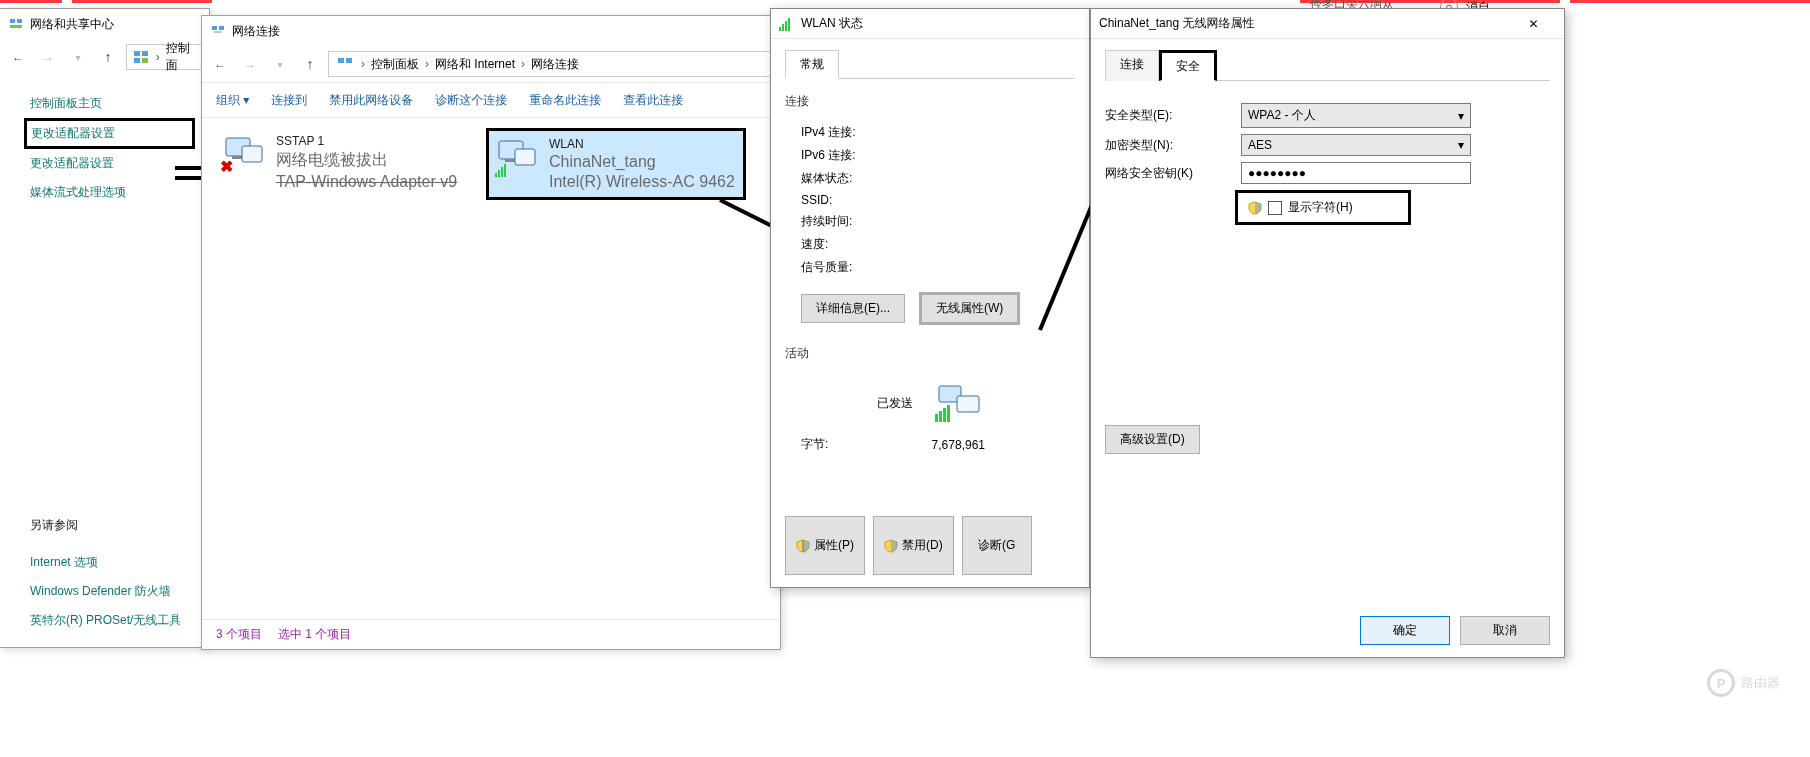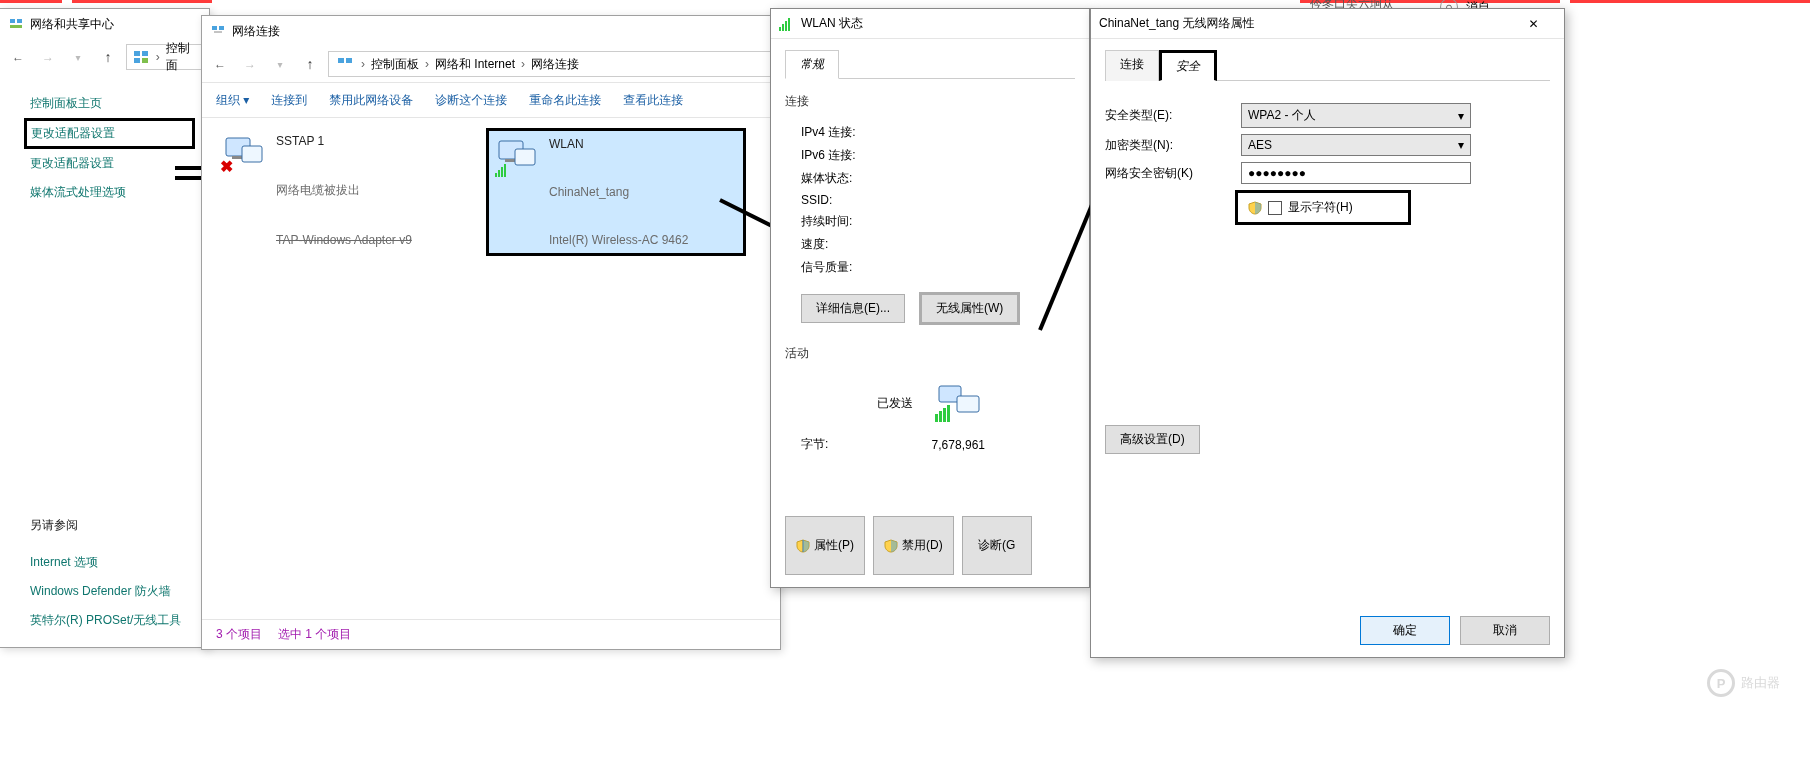--- a/index.html
+++ b/index.html
@@ -73,35 +73,35 @@
     .side-link { color:#0f766e; padding:6px 0; cursor:default; }
     .side-plain { color:#222; padding:6px 0; }
     .group-label { font-size:12px; color:#333; margin:6px 0 10px; padding:4px 0;}
     .network-item {
       display:flex; gap:10px; align-items:flex-start;
       padding:6px;
       width:260px;
     }
     .network-item .texts { display:flex;flex-direction:column;gap:2px; }
     .network-item .name { color:#222; }
-    .network-item .sub { color:#6b6b6b; font-size:12px;margin-top:32px; }
+    .network-item .sub { color:#6b6b6b; font-size:16px; }
     .monitor-icon { width:44px;height:40px;display:flex;align-items:center;justify-content:center;position:relative; }
     .highlight-box { border:3px solid #000; }
     .dlg { position:absolute; background:#fff; border:1px solid #888; box-shadow:3px 3px 10px rgba(0,0,0,.25); }
     .dlg-body { padding:10px 14px; position:relative; height:calc(100% - 30px);}
     .tabstrip { display:flex; gap:0; border-bottom:1px solid #ccc; margin-bottom:10px;}
     .tab {
       padding:5px 14px;
       background:#f4f4f4;
       border:1px solid #ccc;
       border-bottom:none;
       position:relative;
       top:1px;
     }
-    .tab.active { background:#fff; border-bottom:1px solid #fff;font-style:italic;}
+    .tab.active { background:#fff; border-bottom:1px solid #fff;}
     .row { display:flex; align-items:center; margin:6px 0; gap:6px;}
     .btn {
       display:inline-flex;align-items:center;justify-content:center;
       background:#e1e1e1;border:1px solid #adadad;
       padding:5px 14px; min-width:90px;
       font-size:12px;
     }
     .btn.small { min-width:70px; padding:20px 10px;}
     .btn.primary { background:#e5f1fb;border-color:#0078d7;}
     .select {

